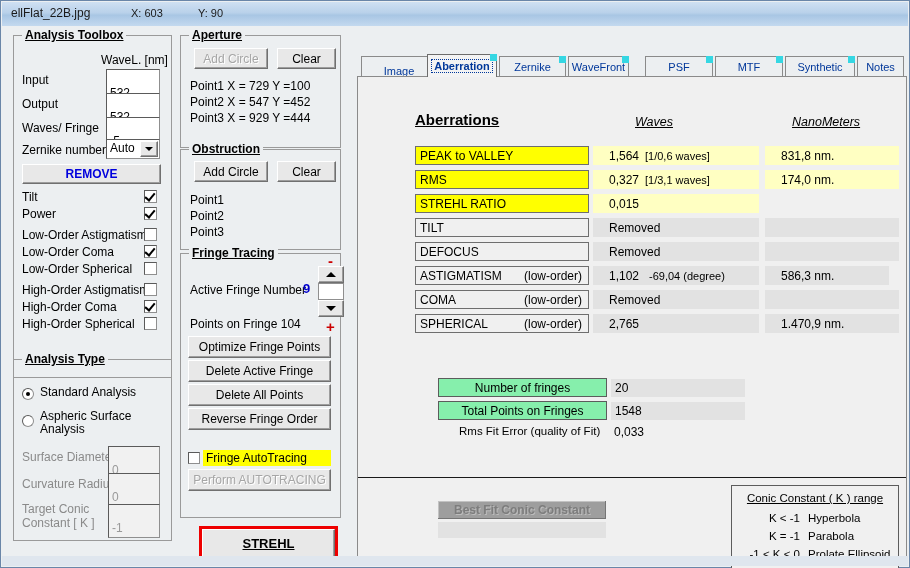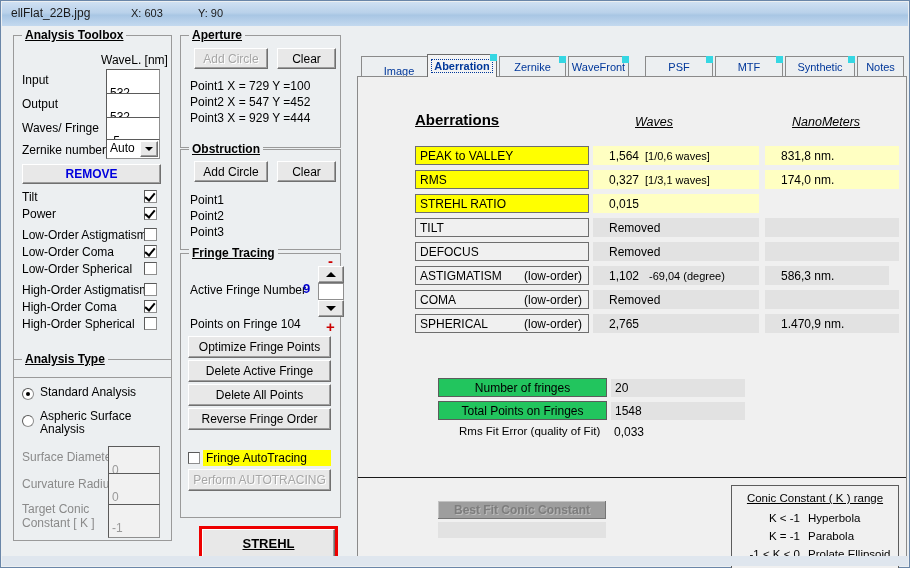--- a/index.html
+++ b/index.html
@@ -96,21 +96,21 @@
   .abname span.n1{padding-left:4px;}
   .abname span.n2{position:absolute;right:6px;}
   .abval{position:absolute;height:19px;box-sizing:border-box;font-size:12px;color:#000;
      display:flex;align-items:center;padding-left:16px;}
   .abval.hi{background:#ffffc2;}
   .abval.pl{background:#e2e2e2;}
   .abval .sub{position:absolute;font-size:11px;}
 
   
   .statbtn{position:absolute;height:19px;box-sizing:border-box;border:1px solid #5c5c5c;
-     background:#22c55e;font-size:12px;color:#000;display:flex;align-items:center;justify-content:center;}
+     background:#86efac;font-size:12px;color:#000;display:flex;align-items:center;justify-content:center;}
   .statval{position:absolute;height:18px;box-sizing:border-box;background:#e2e2e2;
      font-size:12px;color:#000;display:flex;align-items:center;padding-left:4px;}
 
   .conicbox{position:absolute;border:1px solid #5c5c5c;background:#f0f0f0;box-sizing:border-box;}
   .conicbox .ctitle{position:absolute;left:0;right:0;top:6px;text-align:center;font-size:11.5px;
      text-decoration:underline;color:#000;}
   .conicrow{position:absolute;font-size:11.5px;color:#000;white-space:nowrap;}
   .conicrow .k{position:absolute;right:0;top:0;text-align:right;}
   .conicrow .d{position:absolute;left:0;top:0;}
 

